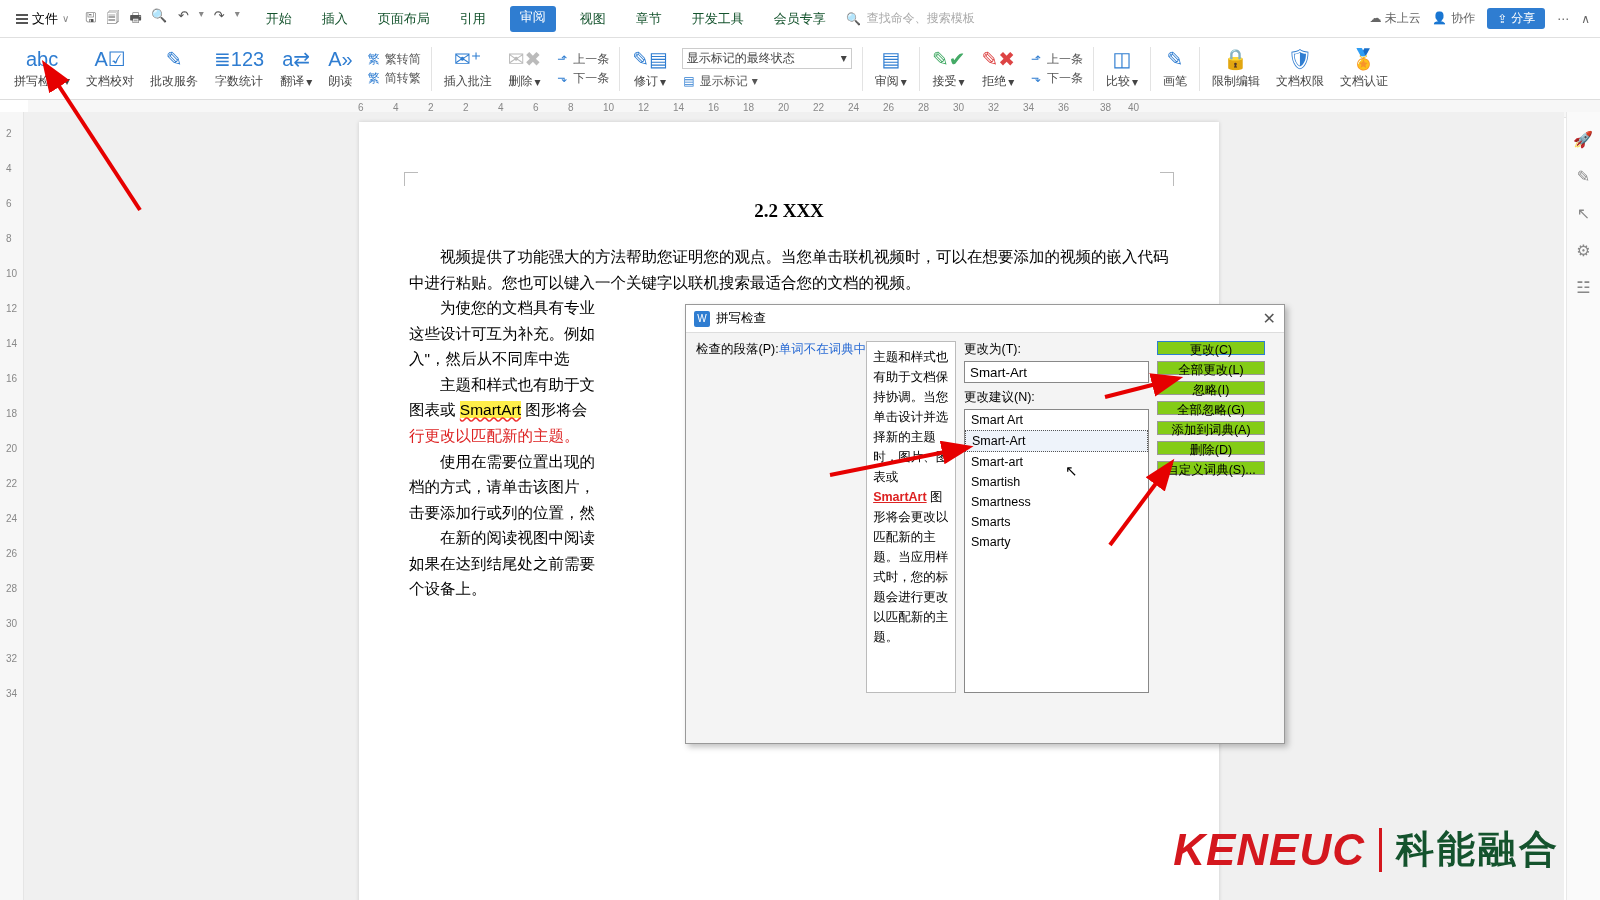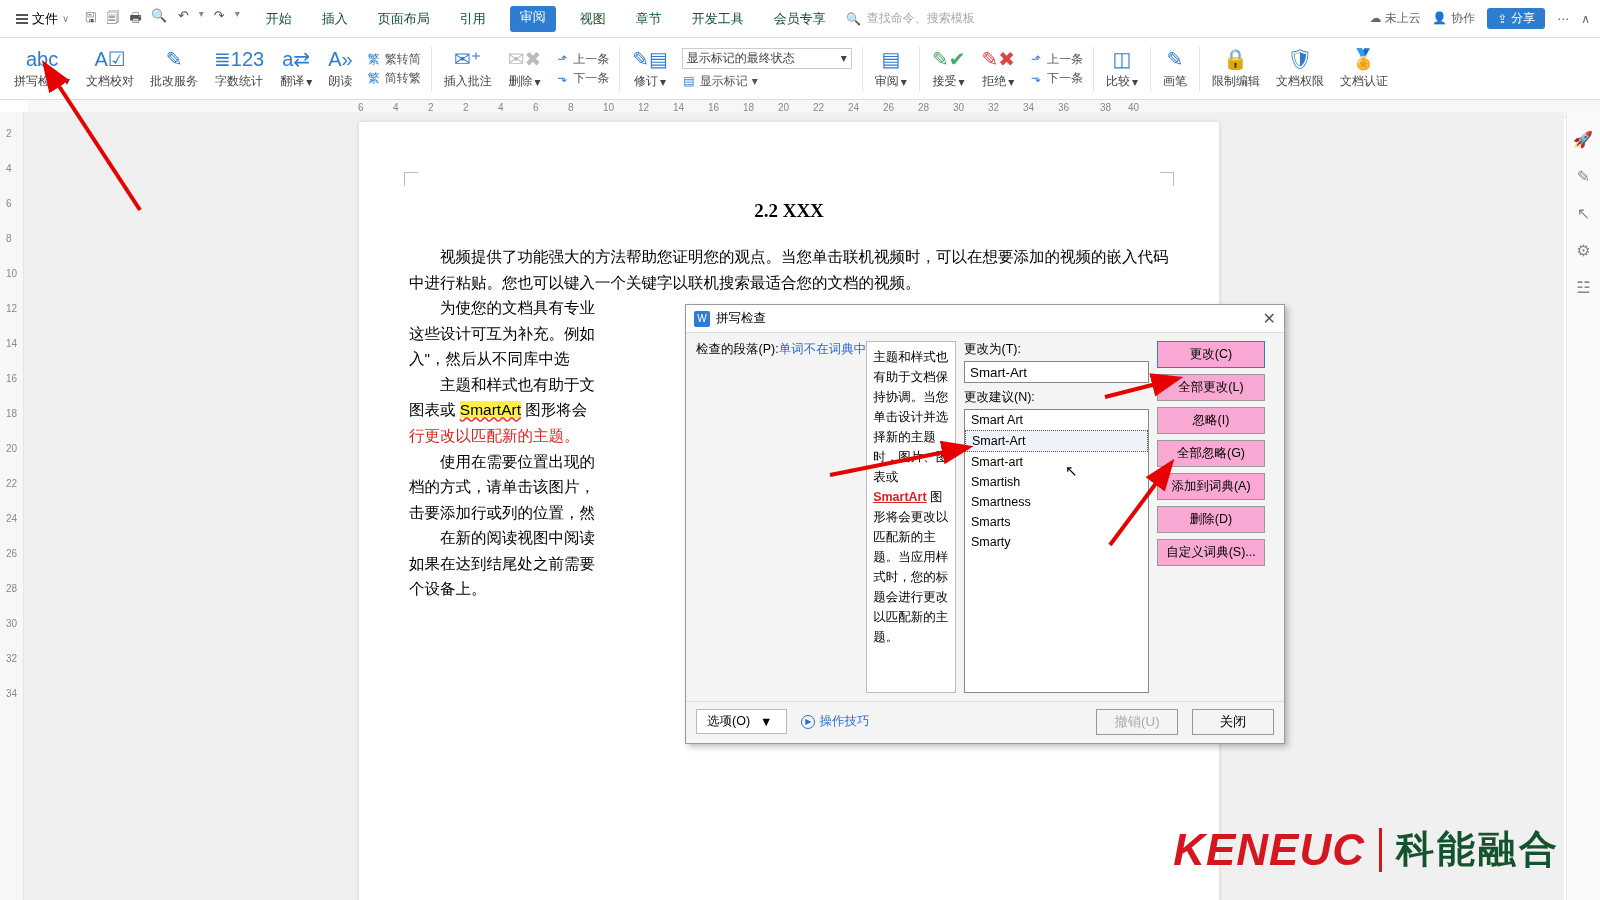--- a/index.html
+++ b/index.html
@@ -64,21 +64,21 @@
 .dlg-left .toprow .link{ color:#2b6cd4;}
 .para-box{ flex:1; border:1px solid #bbb; background:#fff; padding:5px 6px; font-size:12.5px; line-height:1.6; font-family:SimSun; overflow:hidden;}
 .para-box .sa{ color:#d22; font-weight:bold; text-decoration:underline;}
 .dlg-mid{ width:185px; display:flex; flex-direction:column;}
 .dlg-mid label{ margin-bottom:3px; display:block;}
 .tfield{ border:1px solid #888; background:#fff; height:22px; padding:2px 5px; margin-bottom:6px;}
 .sugg-box{ flex:1; border:1px solid #888; background:#fff; overflow:auto;}
 .sugg-box div{ padding:3px 6px; cursor:pointer;}
 .sugg-box div.sel{ border:1px dotted #555; background:#eef3fa;}
 .dlg-right{ width:108px; display:flex; flex-direction:column; gap:6px;}
-.dlg-right button{ height:27px; border:1px solid #999; background:#f9a8d4; cursor:pointer; font-size:12.5px;}
+.dlg-right button{ height:14px; border:1px solid #999; background:#84cc16; cursor:pointer; font-size:12.5px;}
 .dlg-right button.primary{ border:1.5px solid #2f7dd1;}
 .dlg-foot{ height:40px; border-top:1px solid #ddd; display:flex; align-items:center; padding:0 10px; gap:14px;}
 .dlg-foot .opt{ border:1px solid #bbb; padding:3px 14px 3px 10px; background:#fff; display:flex; align-items:center; gap:10px; cursor:pointer;}
 .dlg-foot .tips{ color:#2b6cd4; display:flex; align-items:center; gap:4px; cursor:pointer;}
 .dlg-foot .tips .pico{ width:14px;height:14px;border:1.5px solid #2b6cd4;border-radius:50%;display:inline-flex;align-items:center;justify-content:center;font-size:8px;}
 .dlg-foot button{ height:26px; width:82px; border:1px solid #999; background:#f4f4f4; cursor:pointer;}
 .dlg-foot button:disabled{ color:#aaa;}
 .dlg-foot .spacer{flex:1;}
 
 
@@ -384,33 +384,20 @@
     <div class="dlg-right">
       <button class="primary">更改(C)</button>
       <button>全部更改(L)</button>
       <button>忽略(I)</button>
       <button>全部忽略(G)</button>
       <button>添加到词典(A)</button>
       <button>删除(D)</button>
       <button>自定义词典(S)...</button>
     </div>
   </div>
-  <div class="dlg-foot">
-    <div class="opt">
-        <span>选项(O)</span>
-        <span class="caret">▼</span>
-      </div>
-    <div class="tips">
-        <span class="pico">▶</span>
-        <span>操作技巧</span>
-      </div>
-    <div class="spacer"></div>
-    <button disabled="">撤销(U)</button>
-    <button>关闭</button>
-  </div>
 </div>
 
 <div class="cursor-img" style="left:1065px; top:462px;">↖</div>
 
 <div class="arrow" style="left:20px; top:60px;">
 <svg width="130" height="160">
       <defs>
         <marker id="ah1" markerWidth="10" markerHeight="10" refX="2" refY="3" orient="auto">
           <path d="M0,0 L0,6 L8,3 z" fill="#e60000"></path>
         </marker>

